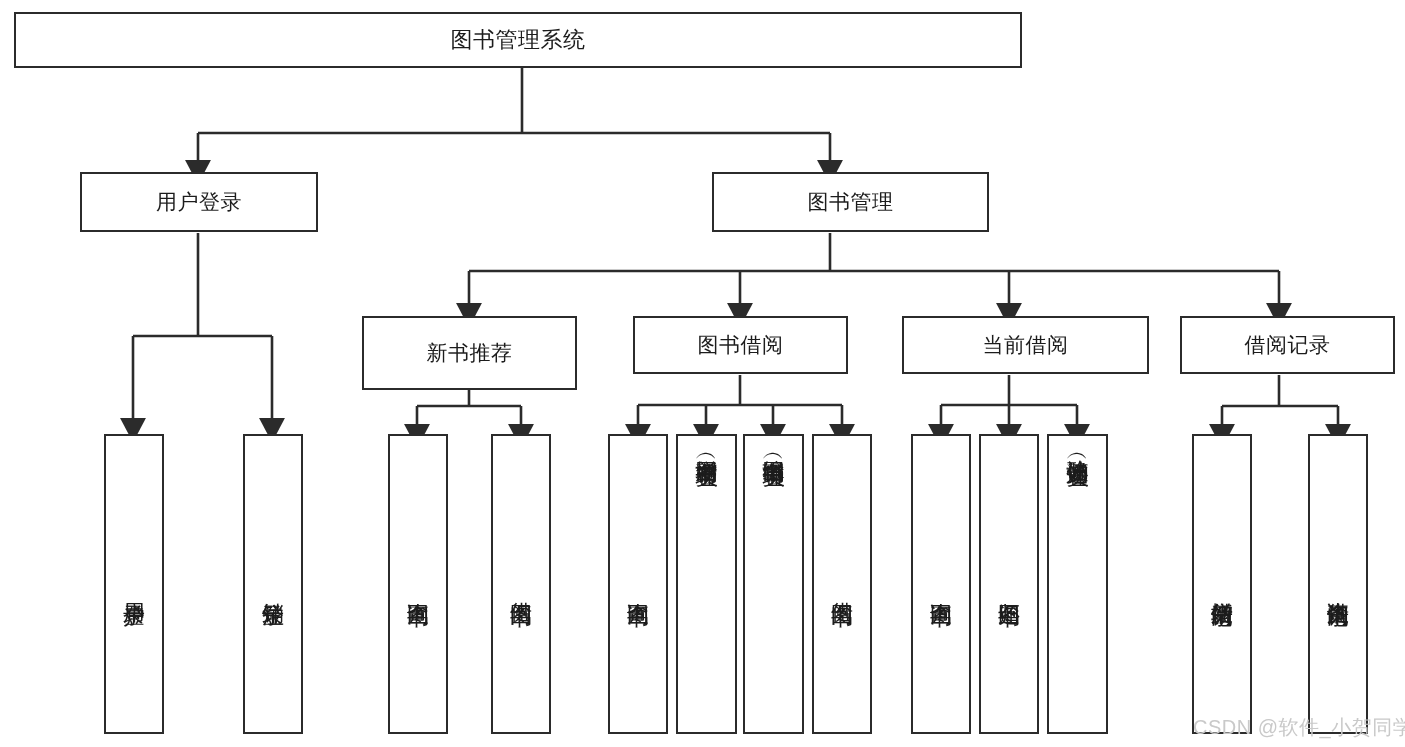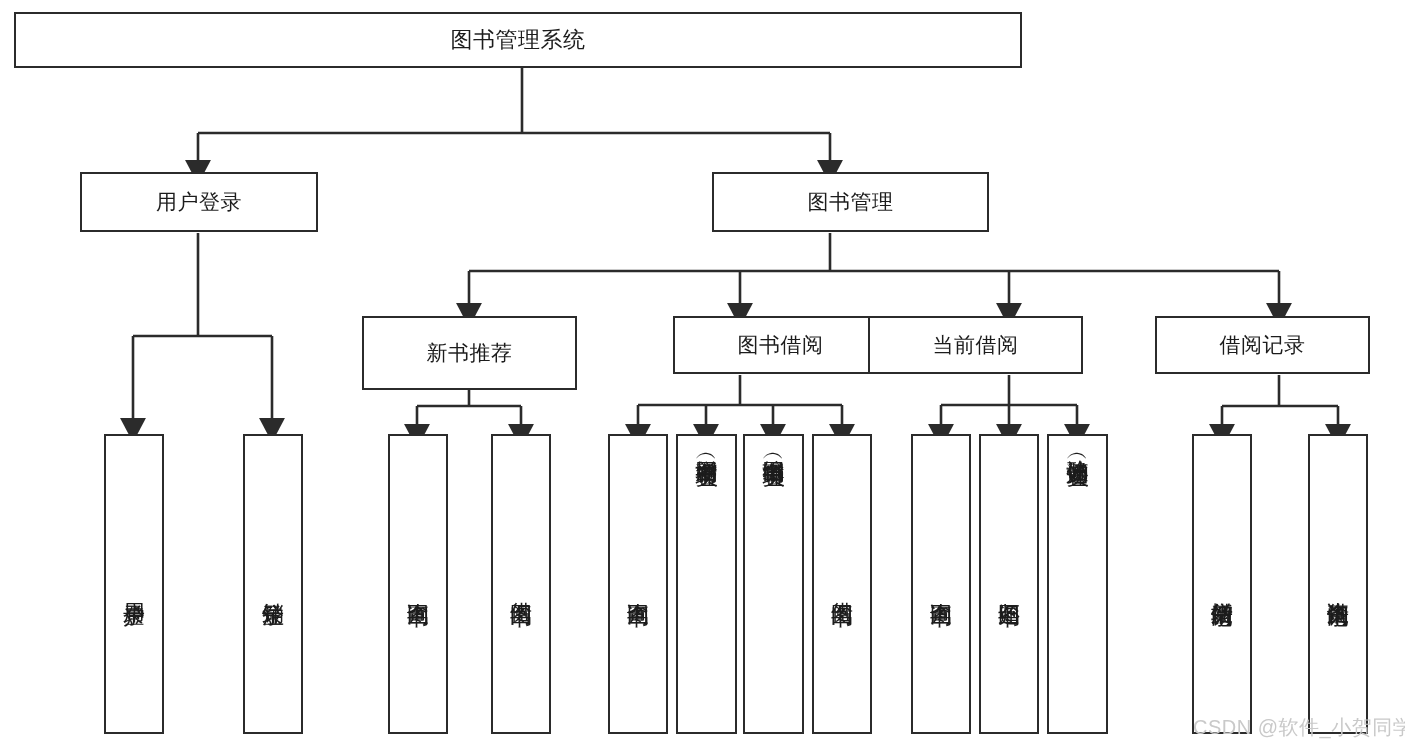--- a/index.html
+++ b/index.html
@@ -136,27 +136,27 @@
   <div class="node node-h" style="left:80px; top:172px; width:238px; height:60px;">
     <span>用户登录</span>
   </div>
   <div class="node node-h" style="left:712px; top:172px; width:277px; height:60px;">
     <span>图书管理</span>
   </div>
 
   <div class="node node-h" style="left:362px; top:316px; width:215px; height:74px;">
     <span>新书推荐</span>
   </div>
-  <div class="node node-h" style="left:633px; top:316px; width:215px; height:58px;margin-left:40px;">
+  <div class="node node-h" style="left:633px; top:316px; width:215px; height:58px;">
     <span>图书借阅</span>
   </div>
-  <div class="node node-h" style="left:868px; top:316px; width:215px; height:58px;">
+  <div class="node node-h" style="left:902px; top:316px; width:247px; height:58px;">
     <span>当前借阅</span>
   </div>
-  <div class="node node-h" style="left:1155px; top:316px; width:215px; height:58px;">
+  <div class="node node-h" style="left:1180px; top:316px; width:215px; height:58px;">
     <span>借阅记录</span>
   </div>
 
   <div class="node node-v" style="left:104px; top:434px; width:60px; height:300px;">
     <span class="vlabel centered">用户登录</span>
   </div>
   <div class="node node-v" style="left:243px; top:434px; width:60px; height:300px;">
     <span class="vlabel centered">注销登录</span>
   </div>
 

